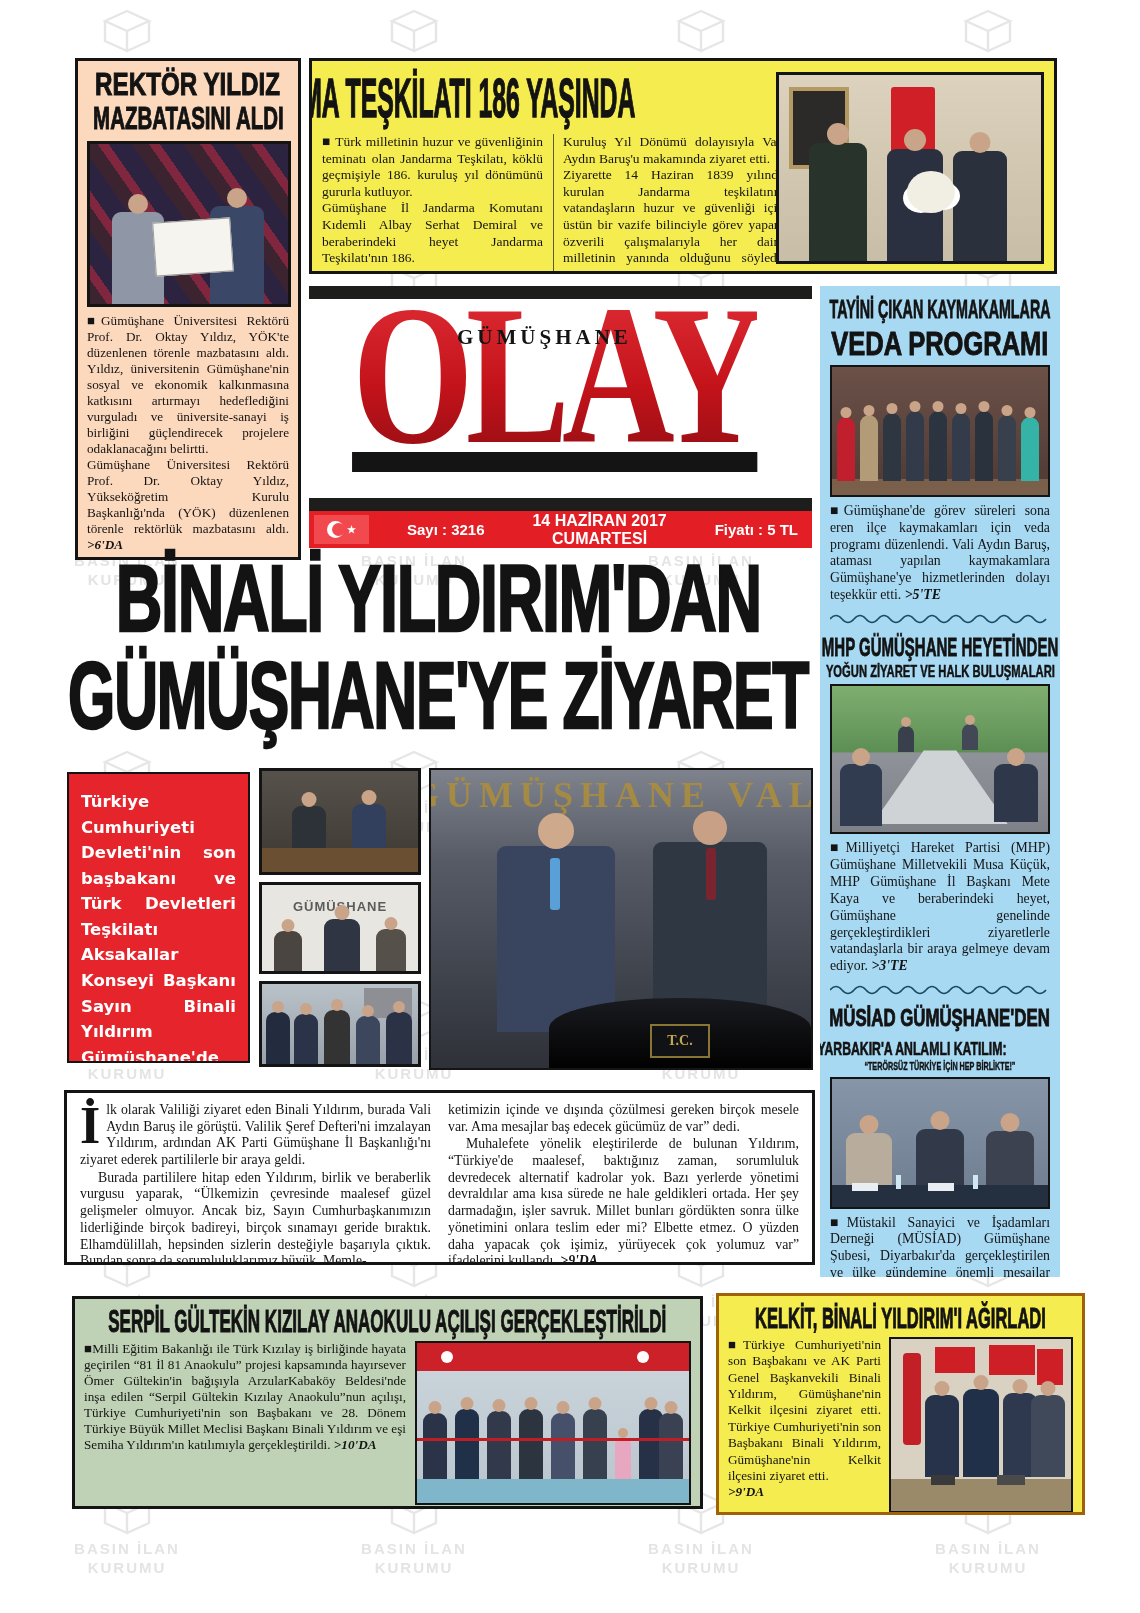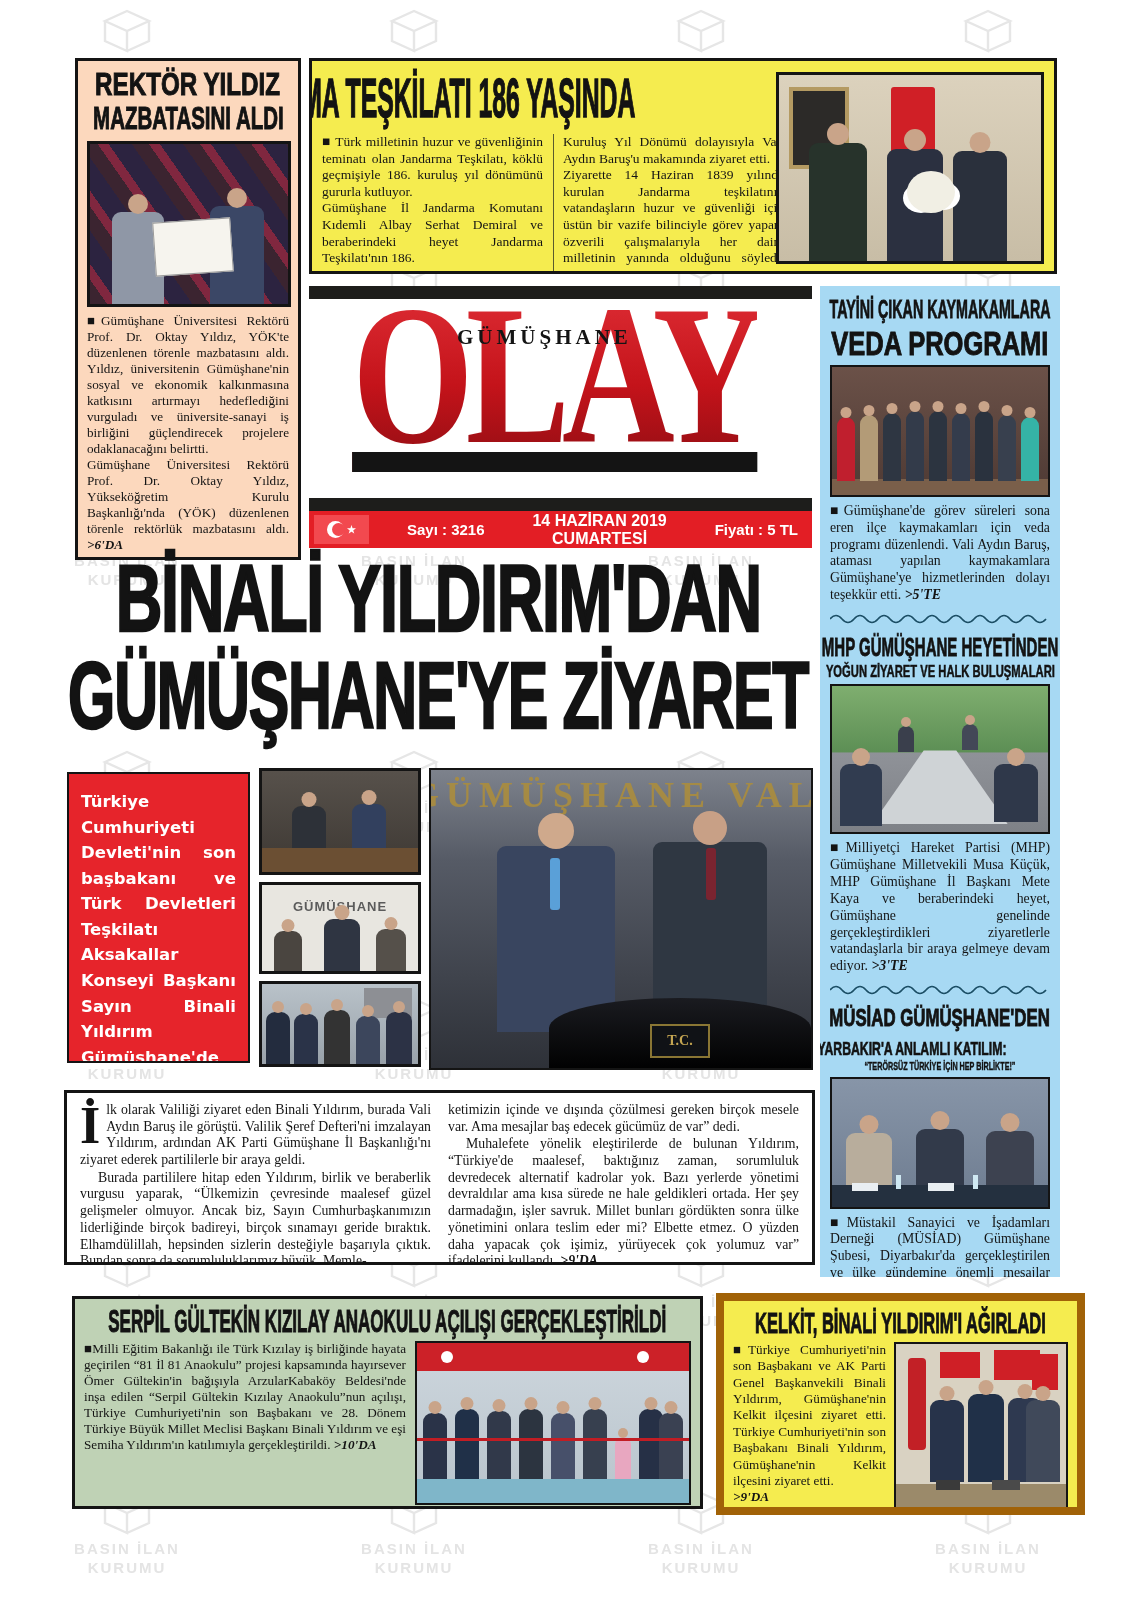--- a/index.html
+++ b/index.html
@@ -123,21 +123,21 @@
   
   .serpil{position:absolute;left:72px;top:1296px;width:631px;height:213px;background:#bfd2b5;
           border:3px solid #141414;box-sizing:border-box;padding:5px 9px;overflow:hidden;}
   .serpil .title{font-size:31px;margin:2px 0 4px 0;}
   .serpil .row{display:flex;gap:9px;}
   .serpil .txt{width:322px;flex:none;font-size:13.2px;line-height:1.21;}
   .serpil .photo{flex:1;height:160px;border-width:2px;}
   .serpil p{margin:0;}
 
   .kelkit{position:absolute;left:716px;top:1293px;width:369px;height:222px;background:#f5ec4f;
-          border:8px solid #a16207;box-sizing:border-box;padding:5px 9px;overflow:hidden;}
+          border:3px solid #a16207;box-sizing:border-box;padding:5px 9px;overflow:hidden;}
   .kelkit .title{font-size:30px;margin:2px 0 4px 0;}
   .kelkit .row{display:flex;gap:8px;}
   .kelkit .txt{width:153px;flex:none;font-size:13.2px;line-height:1.24;}
   .kelkit .photo{flex:1;height:172px;border-width:2px;}
   .kelkit p{margin:0;}
 
   .ribbon{position:absolute;left:0;right:0;height:3px;background:#c21d24;}
 </style>
 </head>
 <body>
@@ -393,21 +393,21 @@
             <span class="cx olay" style="--sx:.78">OLAY</span>
           </div>
       </div>
       <div class="mbar"></div>
       <div class="red-bar">
         <span class="flag-tile">
             <span class="cres"></span>
             <span class="star">★</span>
           </span>
         <span class="issue">Sayı : 3216</span>
-        <span class="date">14 HAZİRAN 2019 CUMARTESİ</span>
+        <span class="date">14 HAZİRAN 2017 CUMARTESİ</span>
         <span class="price">Fiyatı : 5 TL</span>
       </div>
     </section>
 
     <h1 class="headline" style="margin:0;">
       <div class="cxw">
           <span class="cx" style="--sx:.68">BİNALİ YILDIRIM'DAN</span>
         </div>
       <div class="cxw l2">
           <span class="cx" style="--sx:.64">GÜMÜŞHANE'YE ZİYARET</span>

